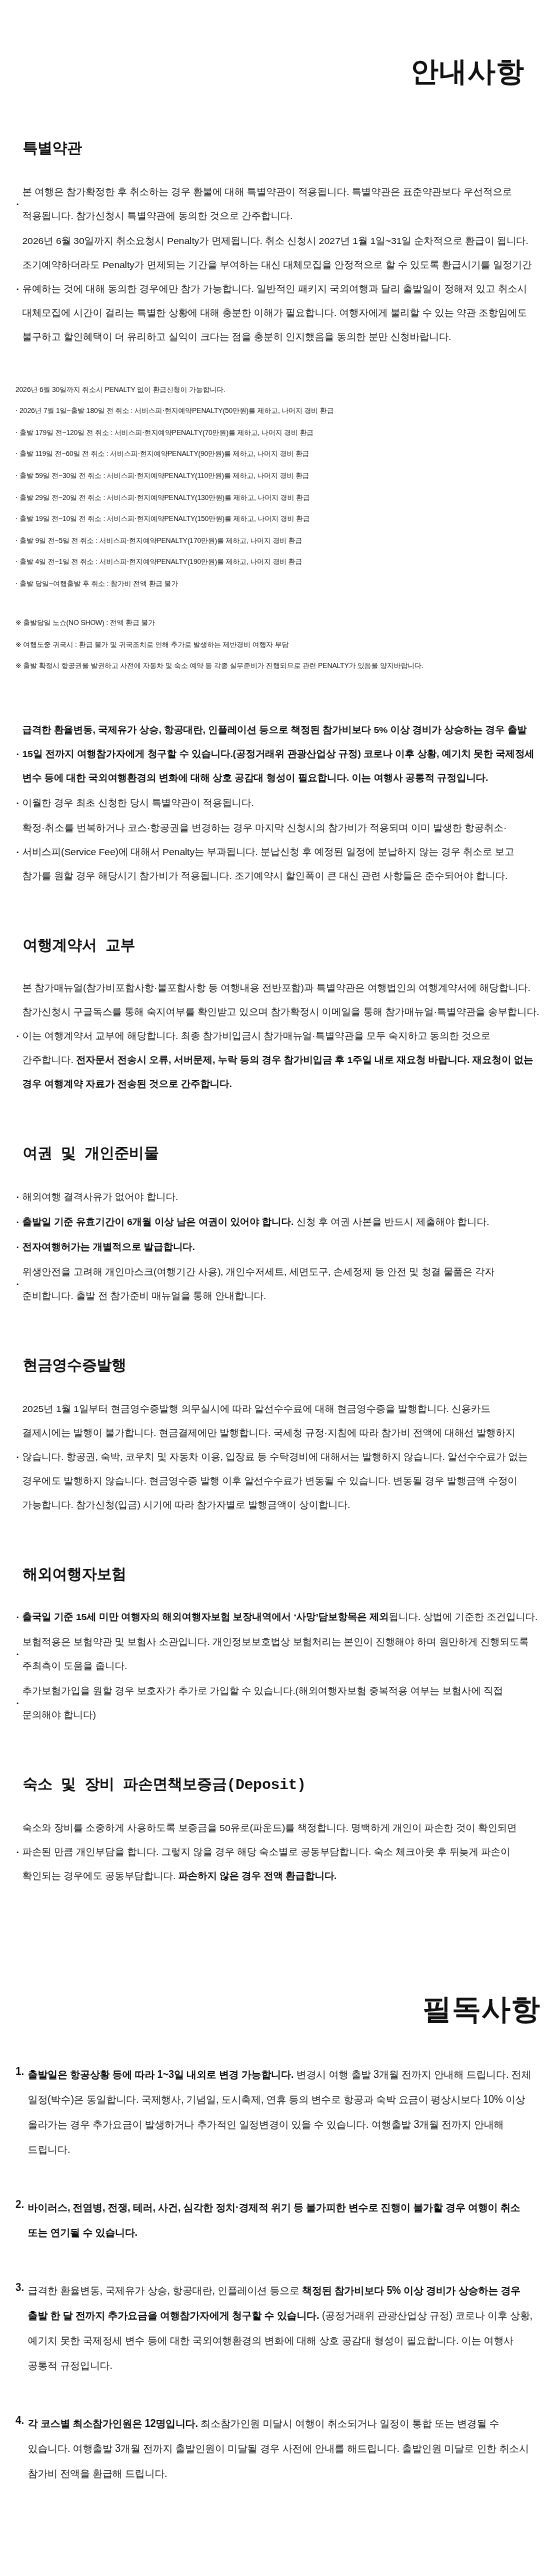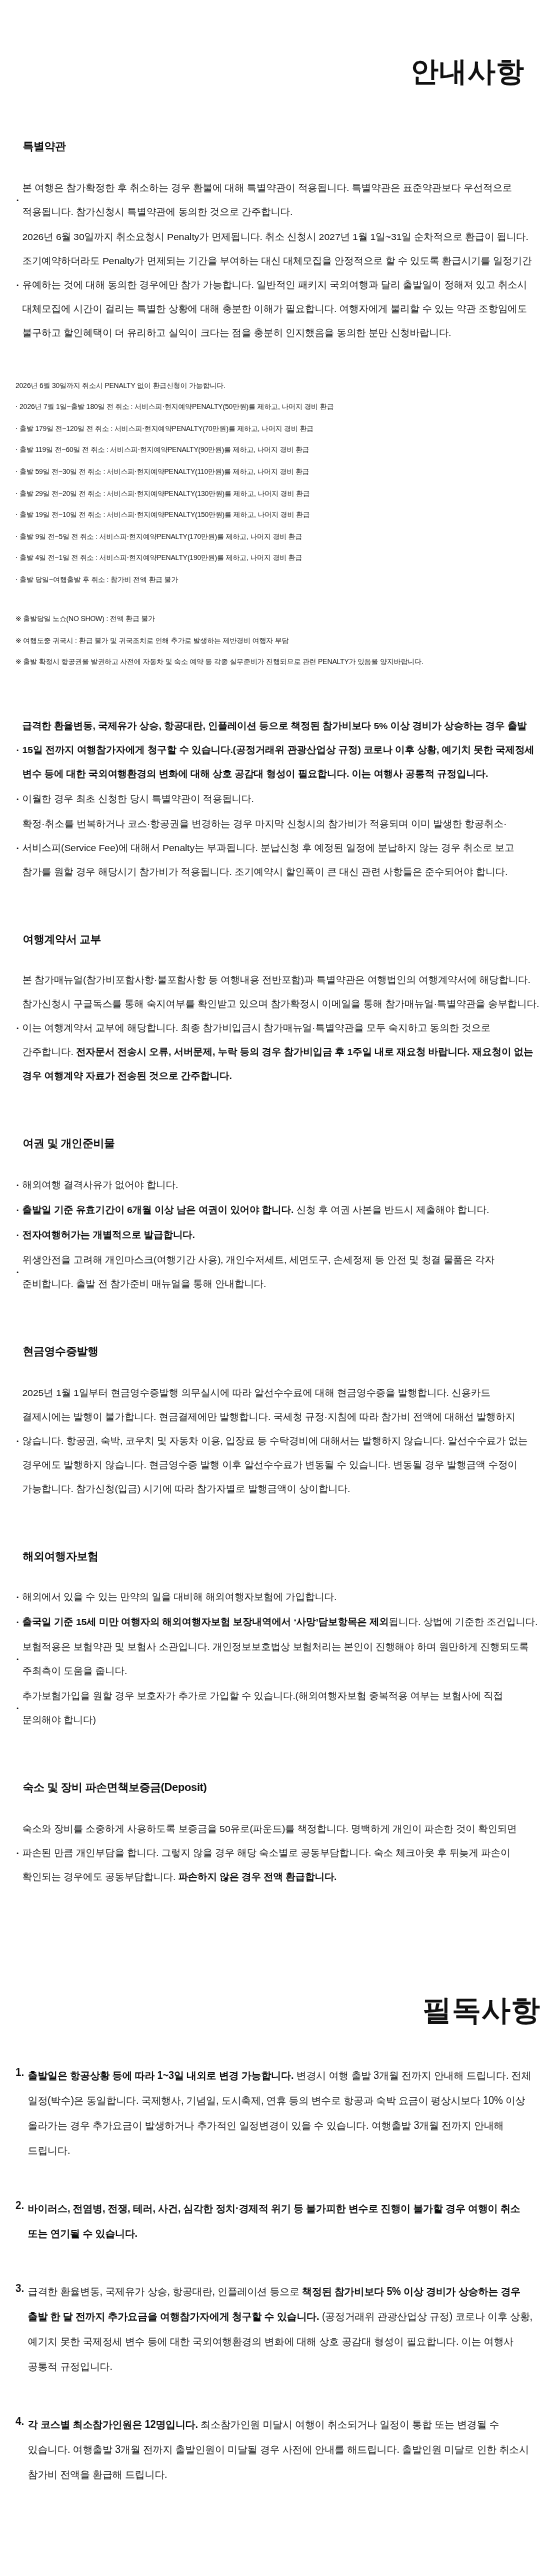--- a/index.html
+++ b/index.html
@@ -7,21 +7,21 @@
     width:556px;
     color:#111111;
     font-family:"Liberation Sans","DejaVu Sans",sans-serif;
     -webkit-font-smoothing:antialiased;
   }
   .page{box-sizing:border-box;width:556px;min-height:3590px;padding:37px 15.5px 72px;}
   .main-title{
     text-align:right;font-size:28px;font-weight:800;letter-spacing:0.5px;margin:16px;
   }
   .section{margin-top:48px;}
-  .sec-heading{font-size:11px;font-weight:800;margin:0 0 21.6px 7.2px;letter-spacing:-0.2px;}
+  .sec-heading{font-size:15px;font-weight:800;margin:0 0 21.6px 7.2px;letter-spacing:-0.2px;font-family:Liberation Mono, monospace;}
   .bullet-row{display:flex;align-items:center;}
   .bullet-row + .bullet-row{margin-top:1px;}
   .bullet-dot{flex:0 0 5.7px;margin-left:1px;font-size:6.2px;line-height:24px;}
   .bullet-text{flex:1;margin:0;font-size:9.8px;line-height:24px;letter-spacing:-0.1px;word-break:keep-all;}
   .bullet-text strong,.mr-text strong{font-weight:800;}
   .small-block{margin-top:26px;}
   .bullet-row + .small-block{margin-top:30px;}
   .small-block + .bullet-row{margin-top:41px;}
   .small-block + .small-block{margin-top:17.5px;}
   .small-line{font-size:7px;line-height:21.6px;letter-spacing:-0.1px;word-break:keep-all;}
@@ -107,24 +107,20 @@
         <h2 class="sec-heading">현금영수증발행</h2>
         <div class="bullet-row">
           <span class="bullet-dot">•</span>
           <p class="bullet-text"><span>2025년 1월 1일부터 현금영수증발행 의무실시에 따라 알선수수료에 대해 현금영수증을 발행합니다. 신용카드 결제시에는 발행이 불가합니다. 현금결제에만 발행합니다. 국세청 규정·지침에 따라 참가비 전액에 대해선 발행하지 않습니다. 항공권, 숙박, 코우치 및 자동차 이용, 입장료 등 수탁경비에 대해서는 발행하지 않습니다. 알선수수료가 없는 경우에도 발행하지 않습니다. 현금영수증 발행 이후 알선수수료가 변동될 수 있습니다. 변동될 경우 발행금액 수정이 가능합니다. 참가신청(입금) 시기에 따라 참가자별로 발행금액이 상이합니다.</span></p>
         </div>
       </section>
       <section class="section">
         <h2 class="sec-heading">해외여행자보험</h2>
         <div class="bullet-row">
           <span class="bullet-dot">•</span>
-          <p class="bullet-text"><span>해외에서 있을 수 있는 만약의 일을 대비해 해외여행자보험에 가입합니다.</span></p>
-        </div>
-        <div class="bullet-row">
-          <span class="bullet-dot">•</span>
           <p class="bullet-text"><strong>출국일 기준 15세 미만 여행자의 해외여행자보험 보장내역에서 ‘사망’담보항목은 제외</strong><span>됩니다. 상법에 기준한 조건입니다.</span></p>
         </div>
         <div class="bullet-row">
           <span class="bullet-dot">•</span>
           <p class="bullet-text"><span>보험적용은 보험약관 및 보험사 소관입니다. 개인정보보호법상 보험처리는 본인이 진행해야 하며 원만하게 진행되도록 주최측이 도움을 줍니다.</span></p>
         </div>
         <div class="bullet-row">
           <span class="bullet-dot">•</span>
           <p class="bullet-text"><span>추가보험가입을 원할 경우 보호자가 추가로 가입할 수 있습니다.(해외여행자보험 중복적용 여부는 보험사에 직접 문의해야 합니다)</span></p>
         </div>

